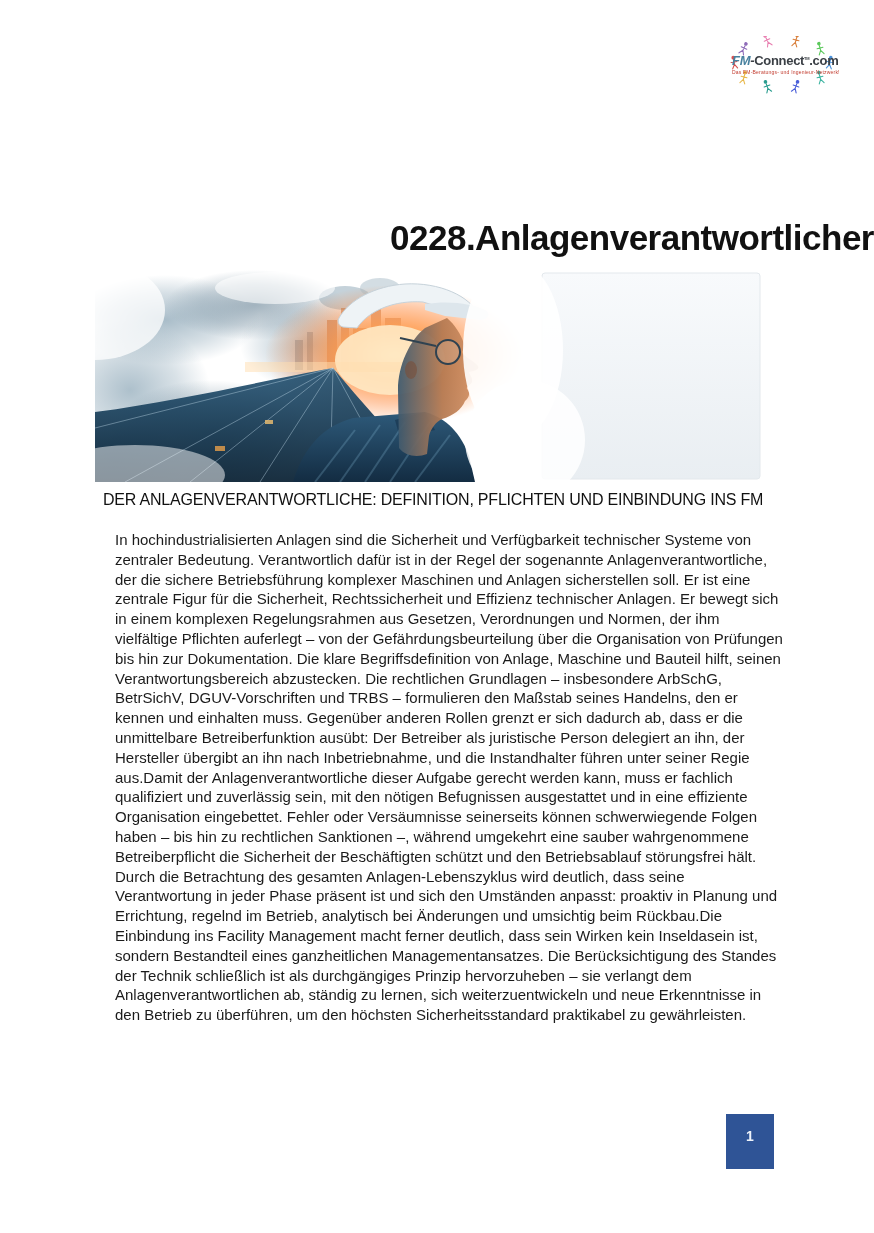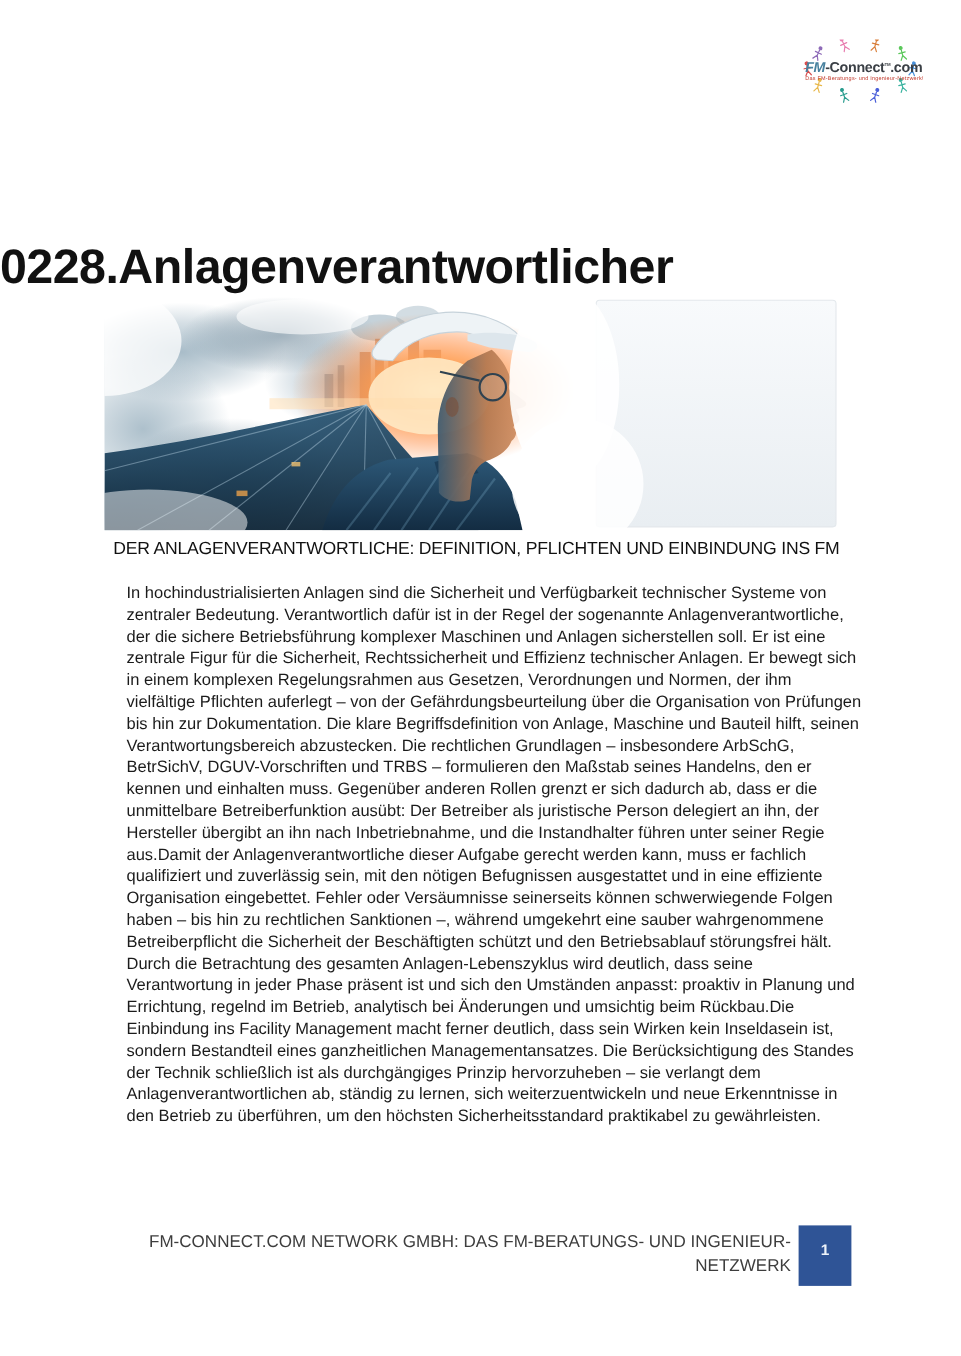--- a/index.html
+++ b/index.html
@@ -17,21 +17,21 @@
   .logo-textwrap { position:absolute; left:10px; top:18px; width:112px; text-align:left; }
   .logo-brand { font-weight:bold; font-size:13px; color:#3a3f45; letter-spacing:-0.3px; line-height:1; white-space:nowrap; }
   .logo-brand .fm { color:#47809e;font-style:italic; }
   .logo-brand .tld { font-size:13px; }
   .logo-tm { font-size:4px; vertical-align:super; color:#3a3f45; }
   .logo-tagline { margin-top:2px; font-size:5px; color:#c23b2e; letter-spacing:0.2px; white-space:nowrap; }
 
   
   .doc-title {
     position:absolute; top:219px; left:0; width:874px;
-    text-align:left; font-size:44px; font-weight:bold; color:#111111;
+    text-align:right; font-size:35px; font-weight:bold; color:#111111;
     letter-spacing:-0.5px; line-height:1.1;
   }
 
   
   .hero { position:absolute; left:95px; top:270px; width:667px; height:212px; }
   .hero svg { width:100%; height:100%; display:block; }
 
   
   .section-heading {
     position:absolute; left:103px; top:489px; width:676px;
@@ -219,18 +219,17 @@
       <ellipse cx="418" cy="80" rx="50" ry="90" fill="#ffffff" opacity="0.9"></ellipse>
       <ellipse cx="430" cy="170" rx="60" ry="60" fill="#ffffff" opacity="0.85"></ellipse>
       <ellipse cx="180" cy="18" rx="60" ry="16" fill="#ffffff" opacity="0.6"></ellipse>
     </svg>
   </div>
 
   <h2 class="section-heading">DER ANLAGENVERANTWORTLICHE: DEFINITION, PFLICHTEN UND EINBINDUNG INS FM</h2>
 
   <p class="body-text">In hochindustrialisierten Anlagen sind die Sicherheit und Verfügbarkeit technischer Systeme von zentraler Bedeutung. Verantwortlich dafür ist in der Regel der sogenannte Anlagenverantwortliche, der die sichere Betriebsführung komplexer Maschinen und Anlagen sicherstellen soll. Er ist eine zentrale Figur für die Sicherheit, Rechtssicherheit und Effizienz technischer Anlagen. Er bewegt sich in einem komplexen Regelungsrahmen aus Gesetzen, Verordnungen und Normen, der ihm vielfältige Pflichten auferlegt – von der Gefährdungsbeurteilung über die Organisation von Prüfungen bis hin zur Dokumentation. Die klare Begriffsdefinition von Anlage, Maschine und Bauteil hilft, seinen Verantwortungsbereich abzustecken. Die rechtlichen Grundlagen – insbesondere ArbSchG, BetrSichV, DGUV-Vorschriften und TRBS – formulieren den Maßstab seines Handelns, den er kennen und einhalten muss. Gegenüber anderen Rollen grenzt er sich dadurch ab, dass er die unmittelbare Betreiberfunktion ausübt: Der Betreiber als juristische Person delegiert an ihn, der Hersteller übergibt an ihn nach Inbetriebnahme, und die Instandhalter führen unter seiner Regie aus.Damit der Anlagenverantwortliche dieser Aufgabe gerecht werden kann, muss er fachlich qualifiziert und zuverlässig sein, mit den nötigen Befugnissen ausgestattet und in eine effiziente Organisation eingebettet. Fehler oder Versäumnisse seinerseits können schwerwiegende Folgen haben – bis hin zu rechtlichen Sanktionen –, während umgekehrt eine sauber wahrgenommene Betreiberpflicht die Sicherheit der Beschäftigten schützt und den Betriebsablauf störungsfrei hält. Durch die Betrachtung des gesamten Anlagen-Lebenszyklus wird deutlich, dass seine Verantwortung in jeder Phase präsent ist und sich den Umständen anpasst: proaktiv in Planung und Errichtung, regelnd im Betrieb, analytisch bei Änderungen und umsichtig beim Rückbau.Die Einbindung ins Facility Management macht ferner deutlich, dass sein Wirken kein Inseldasein ist, sondern Bestandteil eines ganzheitlichen Managementansatzes. Die Berücksichtigung des Standes der Technik schließlich ist als durchgängiges Prinzip hervorzuheben – sie verlangt dem Anlagenverantwortlichen ab, ständig zu lernen, sich weiterzuentwickeln und neue Erkenntnisse in den Betrieb zu überführen, um den höchsten Sicherheitsstandard praktikabel zu gewährleisten.</p>
 
-  <div class="footer-text">FM-CONNECT.COM NETWORK GMBH: DAS FM-BERATUNGS- UND INGENIEUR-NETZWERK</div>
   <div class="page-badge">
     <span>1</span>
   </div>
 
 </div>
 
 </body></html>

